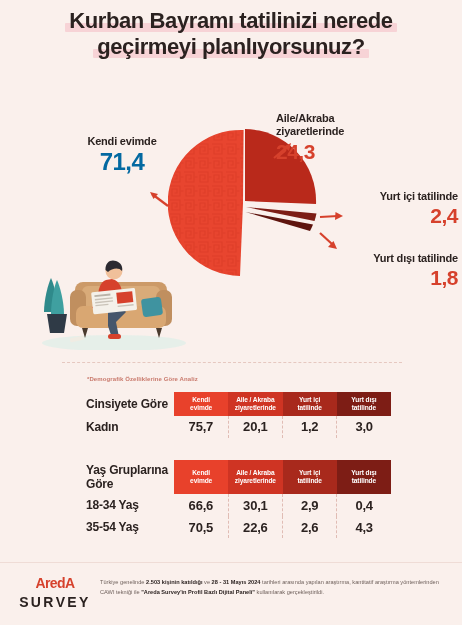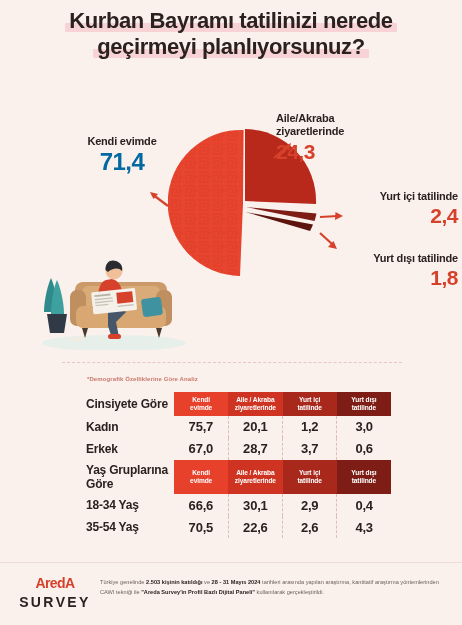--- a/index.html
+++ b/index.html
@@ -262,27 +262,20 @@
         </tr>
       </thead>
       <tbody>
         <tr class="datarow">
           <td class="rowhead">Kadın</td>
           <td class="val">75,7</td>
           <td class="val">20,1</td>
           <td class="val">1,2</td>
           <td class="val">3,0</td>
         </tr>
-        <tr class="datarow">
-          <td class="rowhead">Erkek</td>
-          <td class="val">67,0</td>
-          <td class="val">28,7</td>
-          <td class="val">3,7</td>
-          <td class="val">0,6</td>
-        </tr>
       </tbody>
     </table>
   </div>
 
   <div class="tbl tbl-2">
     <table>
       <thead>
         <tr>
           <th class="rowhead">Yaş Gruplarına Göre</th>
           <th class="colhead c0">

